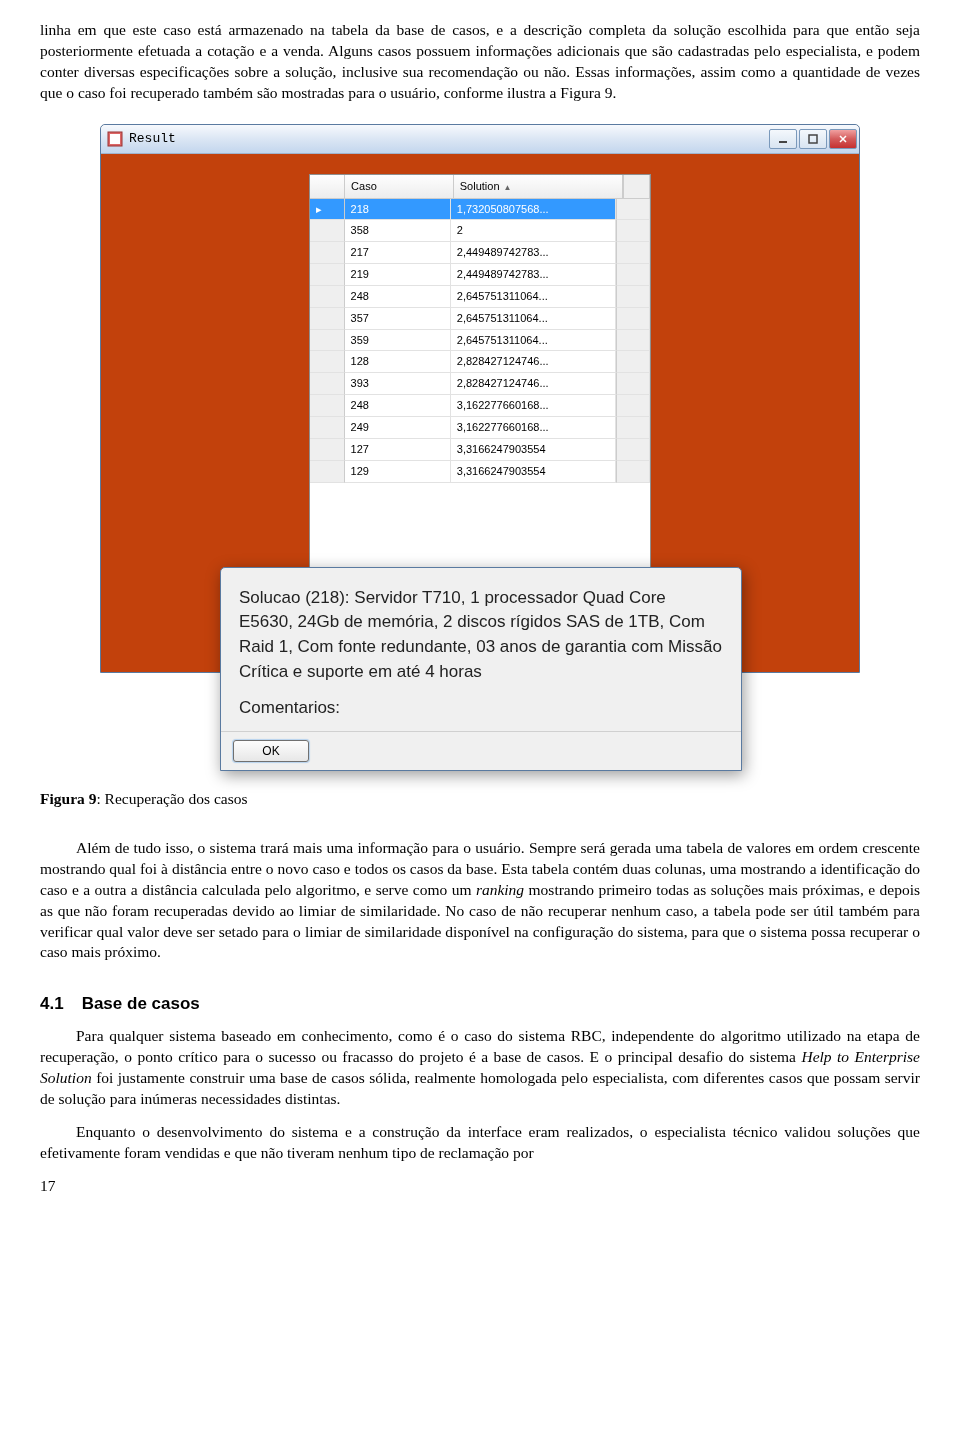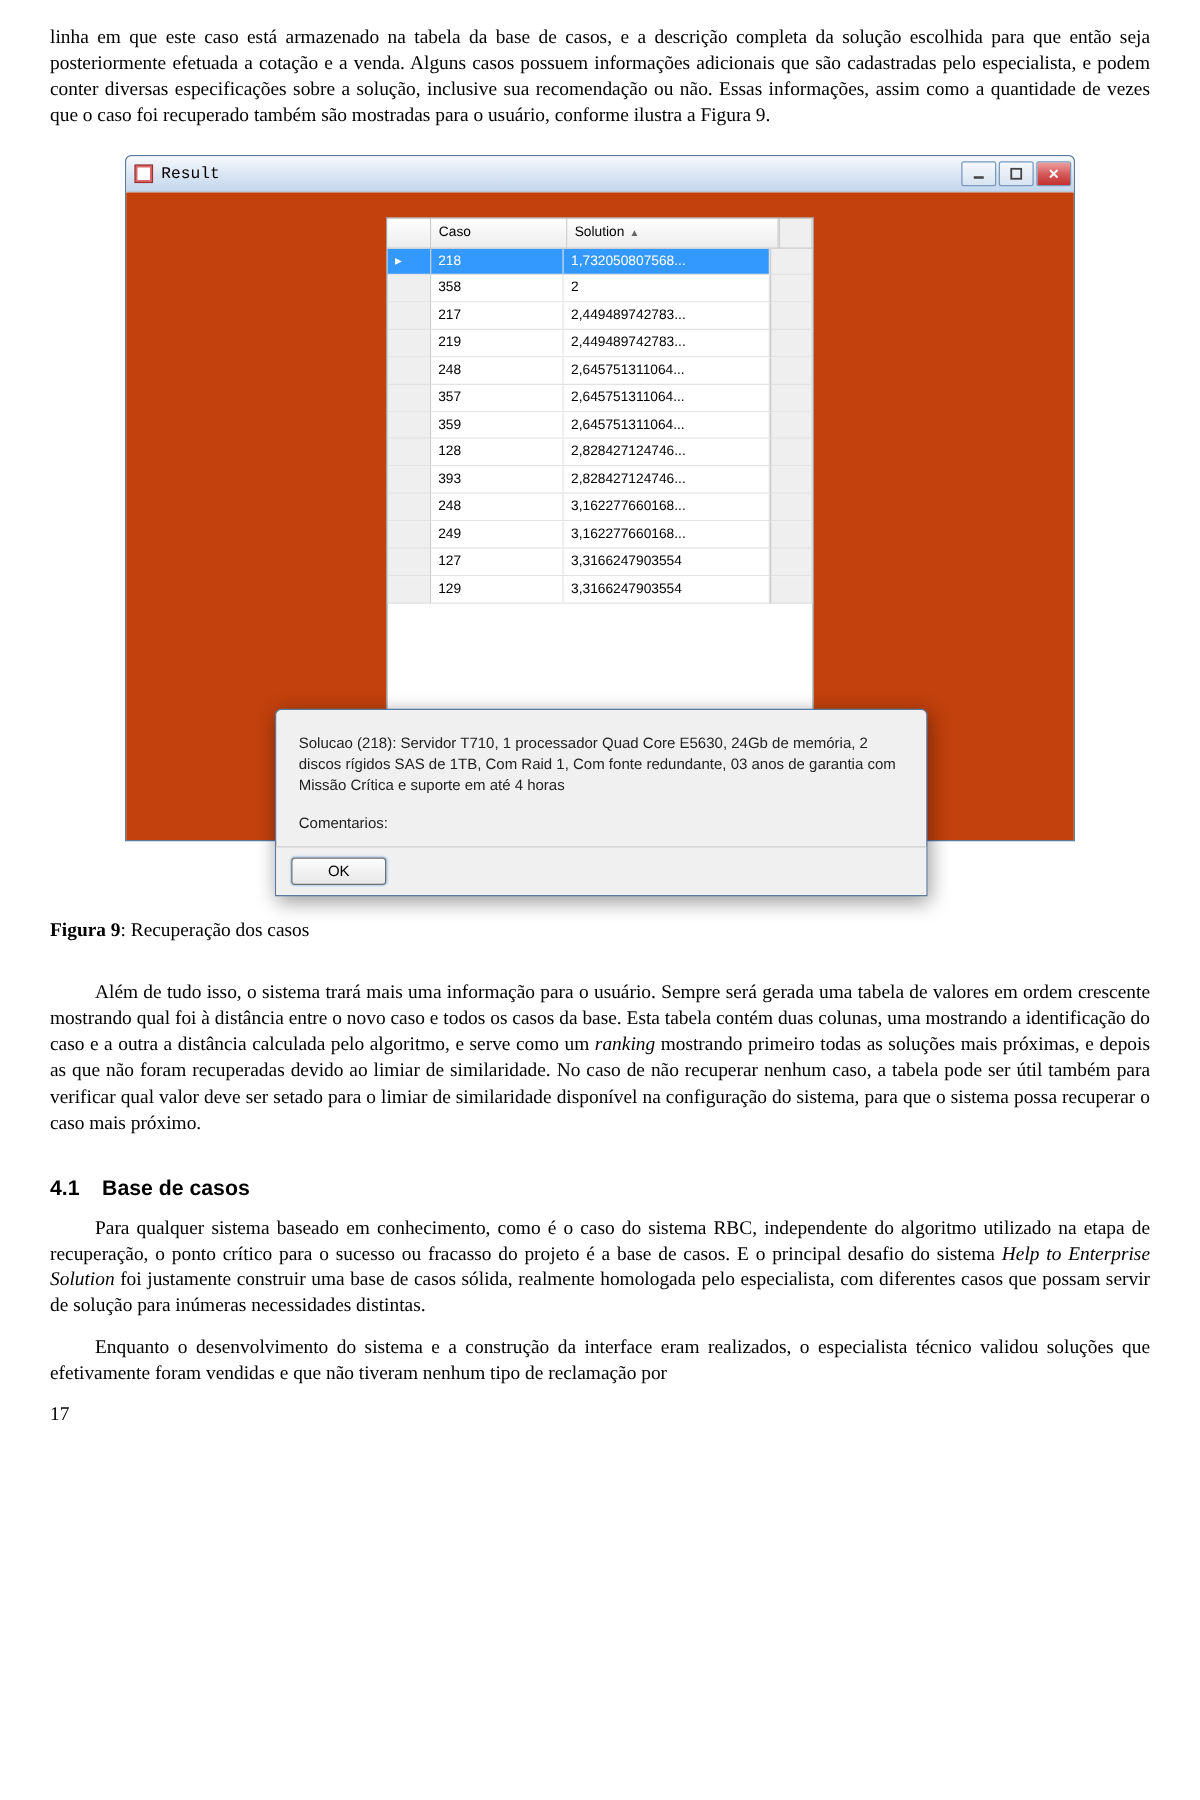--- a/index.html
+++ b/index.html
@@ -23,21 +23,21 @@
 .gcell{border-right:1px solid #e2e2e2;border-bottom:1px solid #e2e2e2;font-family:"Segoe UI",Tahoma,sans-serif;font-size:11px;padding:3px 6px;color:#000;background:#fff}
 .gcell.rh{background:#efefef;border-right:1px solid #ccc}
 .sel .gcell{background:#3399ff;color:#fff}
 .c0{width:24px}
 .c1{width:104px}
 .c2{width:170px}
 .c3{width:22px;background:#efefef !important;border-left:1px solid #ccc}
 .sortglyph{font-size:8px;margin-left:4px;color:#666}
 .gridscroll{height:370px;overflow:hidden;position:relative}
 .dialog{width:520px;position:relative;margin:-106px 0 0 120px;box-shadow:2px 4px 16px rgba(0,0,0,.4);border:1px solid #5a7aa0;border-radius:5px 5px 0 0;background:#f0f0f0}
-.dlgbody{padding:18px 18px 10px 18px;font-family:"Segoe UI",Tahoma,sans-serif;font-size:12px;color:#222;line-height:1.45}
+.dlgbody{padding:18px 18px 10px 18px;font-family:"Segoe UI",Tahoma,sans-serif;font-size:17px;color:#222;line-height:1.45}
 .dlgfoot{border-top:1px solid #d0d0d0;background:#f0f0f0;padding:8px 12px;display:flex;}
 .okbtn{min-width:76px;padding:3px 14px;font-family:"Segoe UI",Tahoma,sans-serif;font-size:12px;border:1px solid #707070;border-radius:3px;background:linear-gradient(#fdfdfd,#e7e7e7);box-shadow:0 0 0 1px #bcd5ee,0 0 2px #8fb9e0}
 .figcap{text-align:left;margin:18px 0 28px 0}
 h3{font-family:Liberation Sans, sans-serif;font-size:17px;font-weight:bold;margin:30px 0 10px 0}
 .h3num{margin-right:18px}
 .pagenum{text-align:left;font-size:15.5px}
 .gtiny{width:14px;border-left:1px solid #ccc;background:#efefef}
 </style>
 </head>
 <body>

